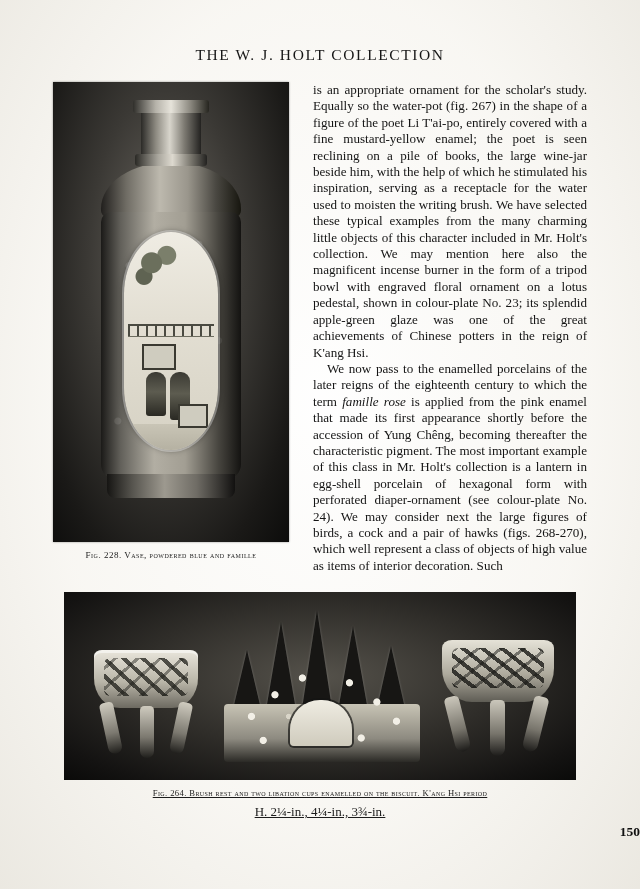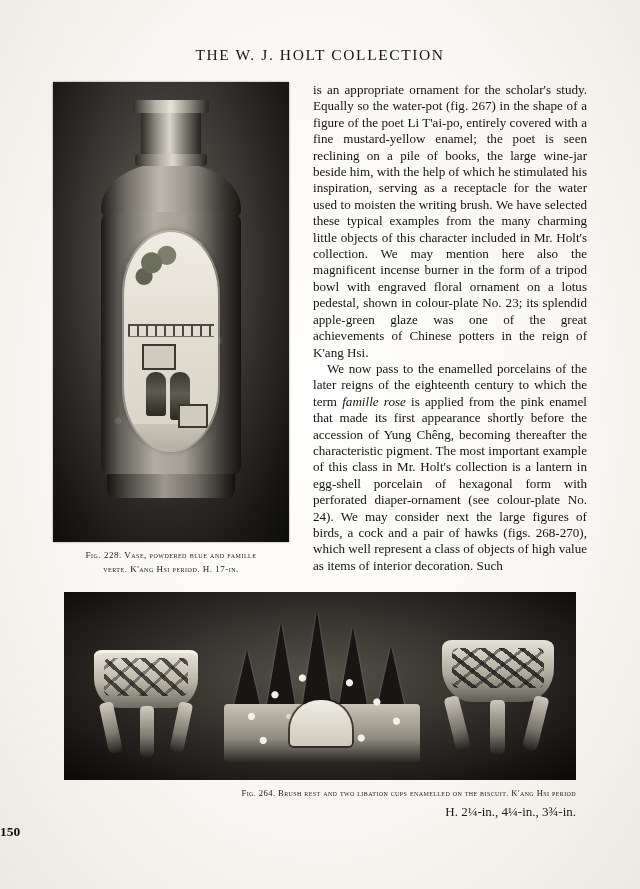--- a/index.html
+++ b/index.html
@@ -357,39 +357,40 @@
   }
   .cup-right .leg1 { left: 14px; top: 60px; transform: rotate(-14deg); }
   .cup-right .leg2 { left: 54px; top: 64px; }
   .cup-right .leg3 { left: 92px; top: 60px; transform: rotate(14deg); }
 
   .caption-264 {
     position: absolute;
     left: 64px;
     top: 786px;
     width: 512px;
-    text-align: right;
+    text-align: center;
     font-size: 8.6px;
     font-variant: small-caps;
     letter-spacing: 0.4px;
     line-height: 1.75;
     color: #1b1b1b;
+    text-decoration: underline;
   }
   .caption-264 .line2 {
     font-variant: normal;
     font-size: 13px;
     letter-spacing: 0;
   }
 
   .folio {
     position: absolute;
     top: 824px;
     left: 0;
     width: 100%;
-    text-align: left;
+    text-align: right;
     font-size: 13.5px;
     font-weight: bold;
     color: #111;
   }
 </style>
 </head>
 <body>
 
 <div class="page">
   <div class="paper-tone"></div>
@@ -412,21 +413,20 @@
         <div class="tablet-top"></div>
         <div class="fig-a"></div>
         <div class="fig-b"></div>
         <div class="tablet-bottom"></div>
       </div>
     </div>
   </div>
 
   <div class="caption-263">
     <div>Fig. 228. Vase, powdered blue and famille</div>
-    <div>verte. K'ang Hsi period. H. 17-in.</div>
   </div>
 
   <div class="column-right">
     <p>is an appropriate ornament for the scholar's study. Equally so the water-pot (fig. 267) in the shape of a figure of the poet Li T'ai-po, entirely covered with a fine mustard-yellow enamel; the poet is seen reclining on a pile of books, the large wine-jar beside him, with the help of which he stimulated his inspiration, serving as a receptacle for the water used to moisten the writing brush. We have selected these typical examples from the many charming little objects of this character included in Mr. Holt's collection. We may mention here also the magnificent incense burner in the form of a tripod bowl with engraved floral ornament on a lotus pedestal, shown in colour-plate No. 23; its splendid apple-green glaze was one of the great achievements of Chinese potters in the reign of K'ang Hsi.</p>
     <p><span>We now pass to the enamelled porcelains of the later reigns of the eighteenth century to which the term </span><em>famille rose</em><span> is applied from the pink enamel that made its first appearance shortly before the accession of Yung Chêng, becoming thereafter the characteristic pigment. The most important example of this class in Mr. Holt's collection is a lantern in egg-shell porcelain of hexagonal form with perforated diaper-ornament (see colour-plate No. 24). We may consider next the large figures of birds, a cock and a pair of hawks (figs. 268-270), which well represent a class of objects of high value as items of interior decoration. Such</span></p>
   </div>
 
   <div class="plate-264">
     <div class="bg"></div>
 

